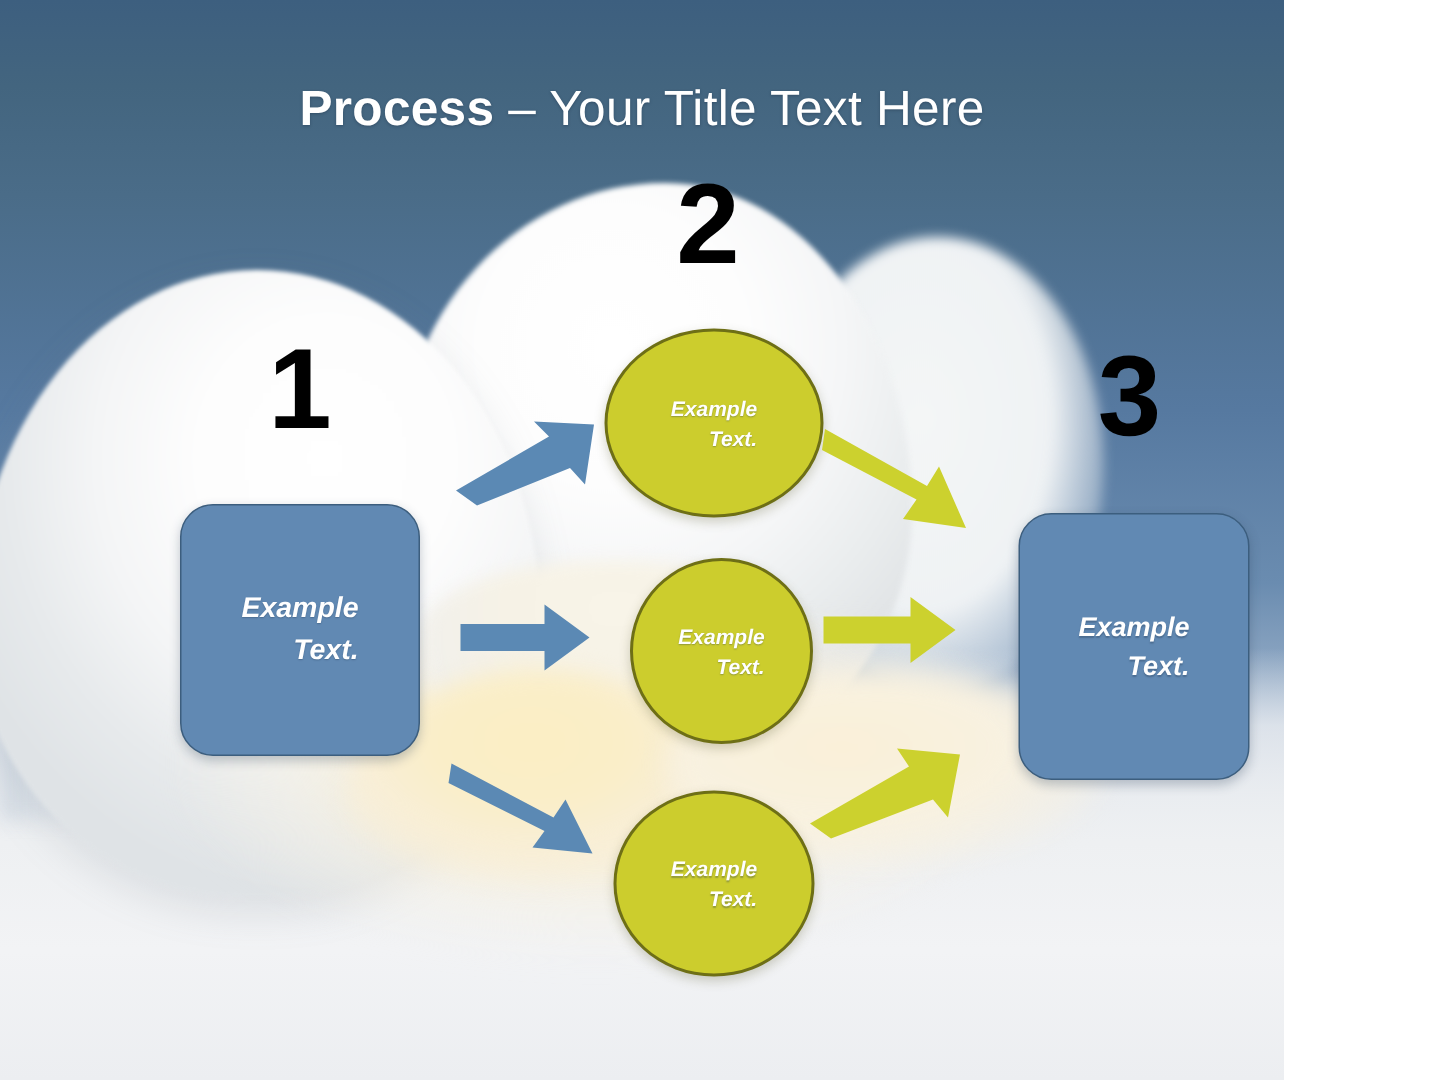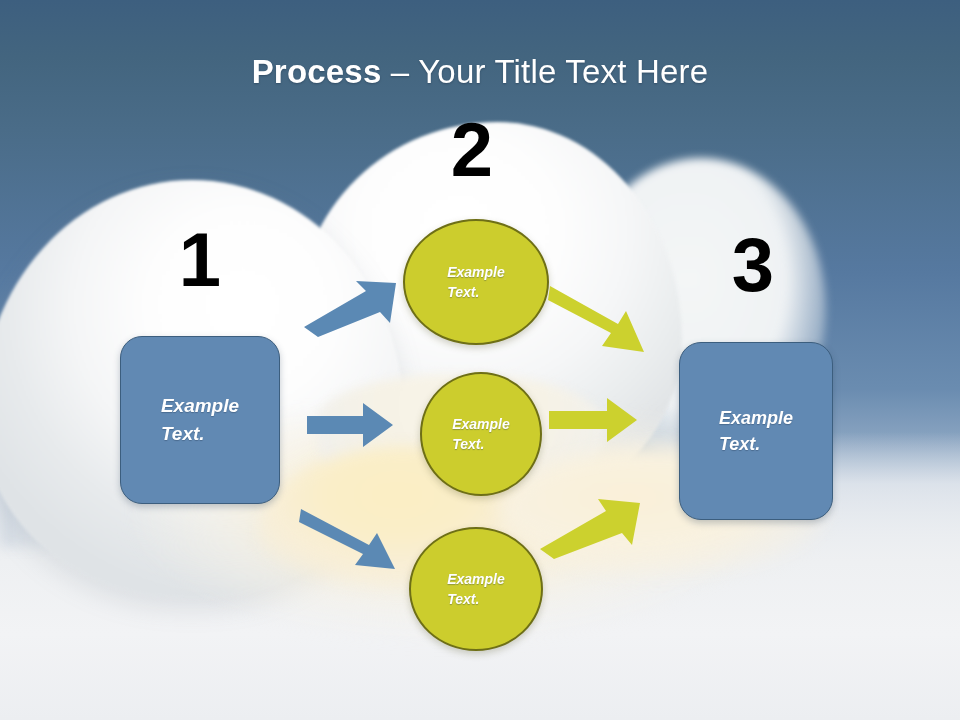--- a/index.html
+++ b/index.html
@@ -2,21 +2,21 @@
 <html><head>
 <meta charset="utf-8">
 <style>
   html, body {
     margin: 0;
     padding: 0;
     background: #ffffff;
   }
   #slide {
     position: relative;
-    width: 960px;
+    width: 856px;
     height: 720px;
     overflow: hidden;
     font-family: "Liberation Sans", sans-serif;
     background: #e9edf2;
   }
 
   
   .bg-layer { position: absolute; inset: 0; }
 
   .bg-sky {
@@ -138,21 +138,21 @@
     box-shadow: 0 3px 7px rgba(40,60,85,0.28);
     display: flex;
     align-items: center;
     justify-content: center;
   }
   .blue-box .label,
   .circle .label {
     color: #ffffff;
     font-weight: bold;
     font-style: italic;
-    text-align: left;
+    text-align: right;
     line-height: 1.45;
     text-shadow: 0 1px 1px rgba(35,55,80,0.35);
     white-space: pre-line;
   }
   #box1 { left: 120px; top: 336px; width: 158px; height: 166px; }
   #box1 .label { font-size: 19px; }
   #box3 { left: 679px; top: 342px; width: 152px; height: 176px; }
   #box3 .label { font-size: 18px; }
 
   

